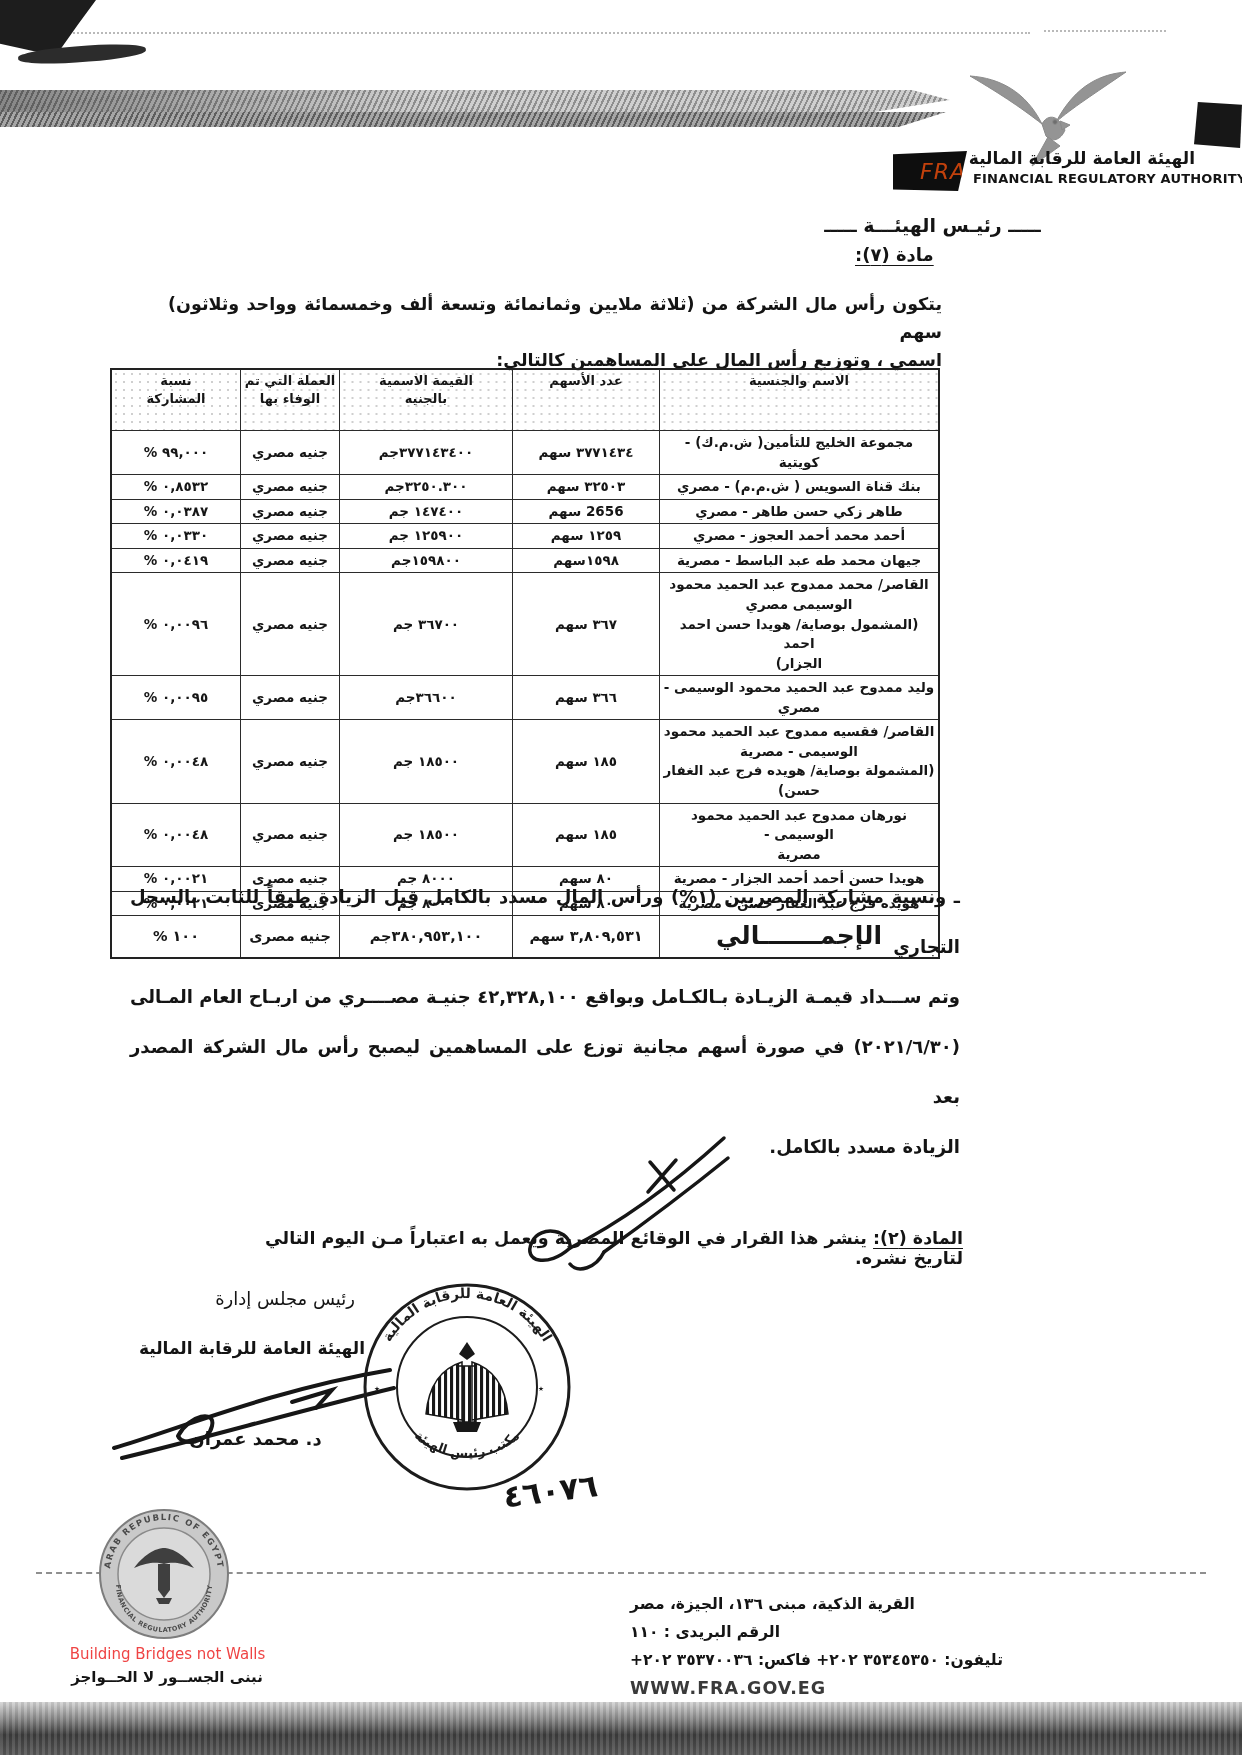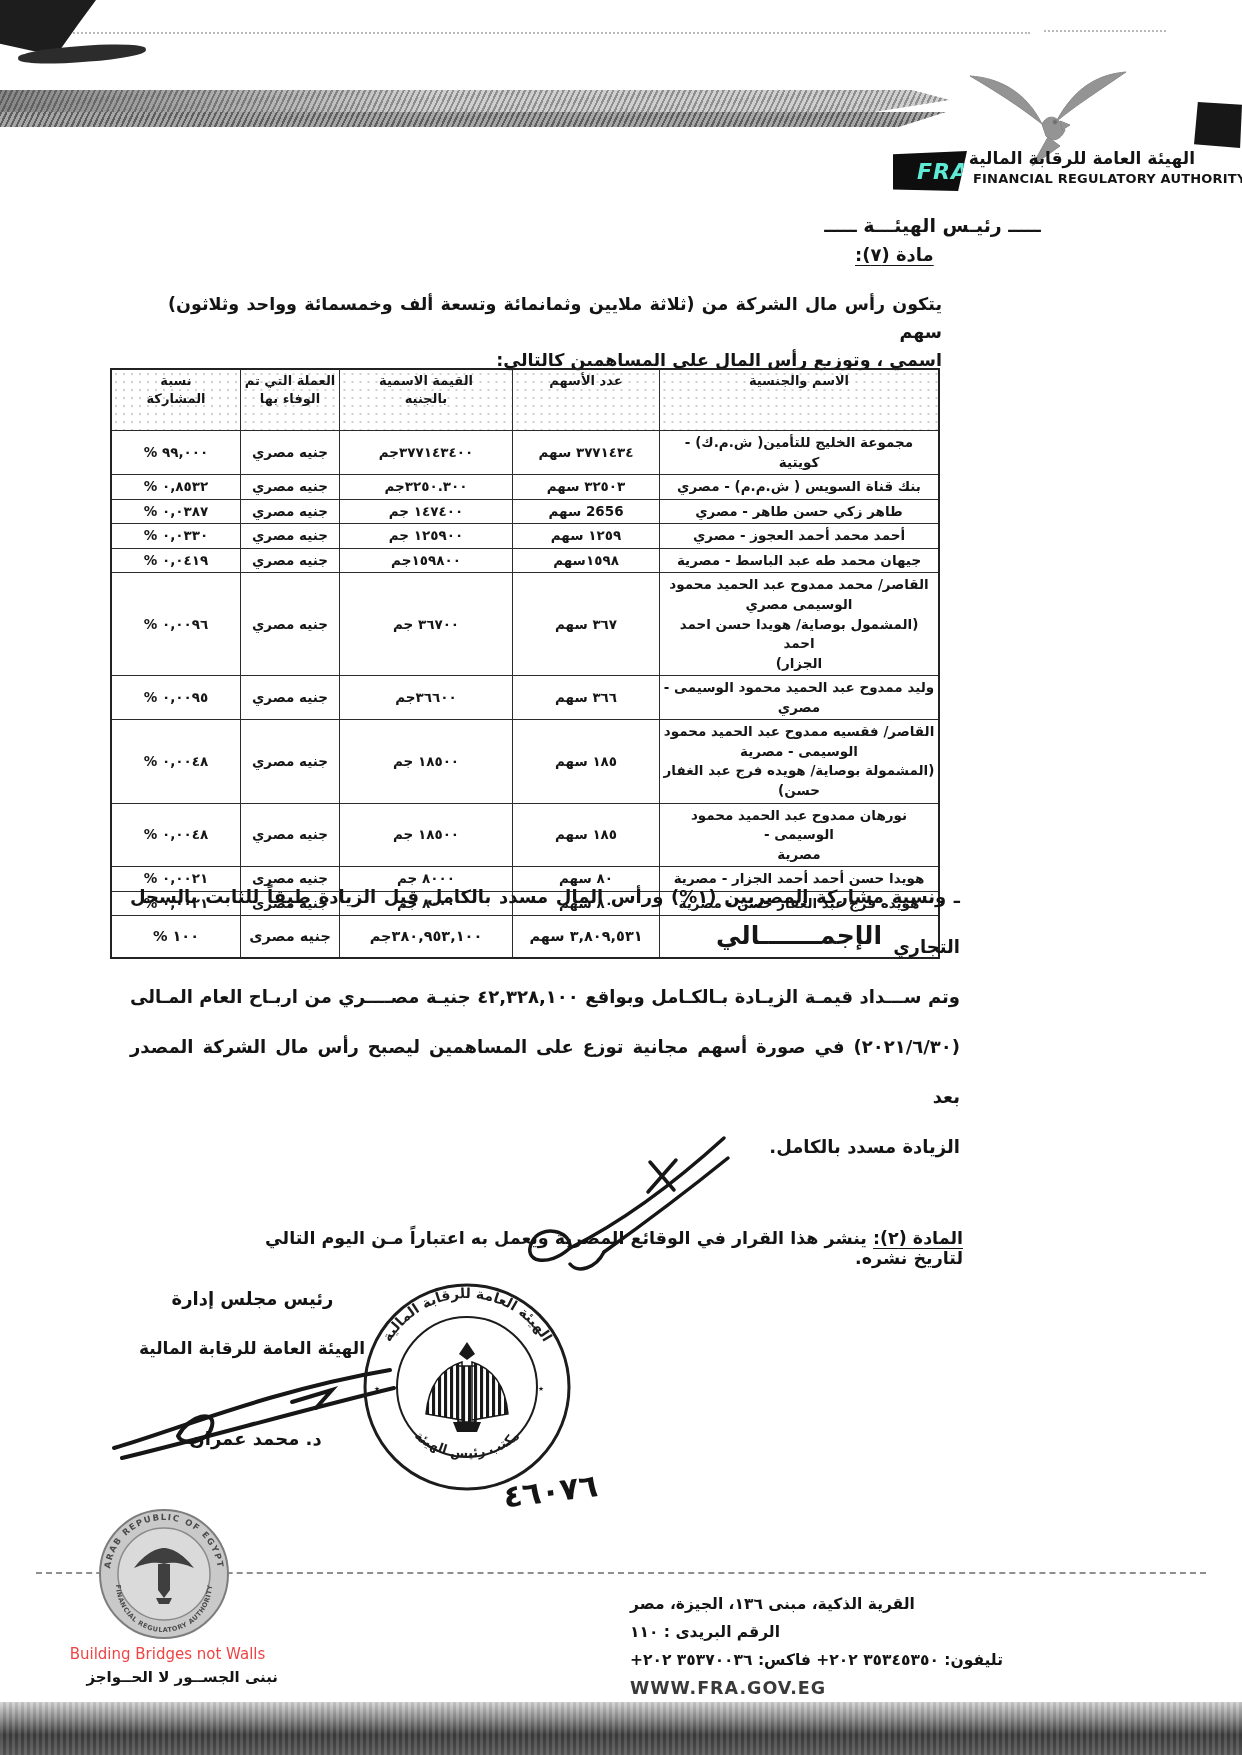--- a/index.html
+++ b/index.html
@@ -24,21 +24,21 @@
   .corner-box{position:absolute;left:1194px;top:102px;width:48px;height:46px;background:#171717;
     clip-path:polygon(8% 0,100% 6%,96% 100%,0 92%);}
   .bottom-band{position:absolute;left:0;top:1702px;width:1242px;height:53px;
     background:linear-gradient(#d4d4d4 0%,#8a8a8a 32%,#3d3d3d 62%,#585858 100%);}
   .bottom-band::after{content:"";position:absolute;inset:0;
     background:repeating-linear-gradient(90deg,rgba(255,255,255,.10) 0 3px,rgba(0,0,0,.08) 3px 6px);}
   
   .eagle-wrap{position:absolute;left:962px;top:70px;width:172px;height:102px;}
   .fra-logo{position:absolute;left:893px;top:151px;width:74px;height:40px;background:#0e0e0e;
     clip-path:polygon(0 8%,100% 0,88% 100%,0 96%);display:flex;align-items:center;justify-content:center;}
-  .fra-logo span{color:#5eead4;font-weight:bold;font-style:italic;font-size:22px;letter-spacing:1px;direction:ltr;margin-left:26px;}
+  .fra-logo span{color:#c2410c;font-weight:normal;font-style:italic;font-size:22px;letter-spacing:1px;direction:ltr;margin-left:26px;}
   .org-ar{position:absolute;left:973px;top:148px;width:222px;text-align:left;font-size:17px;font-weight:bold;white-space:nowrap;}
   .org-en{position:absolute;left:973px;top:171px;width:222px;text-align:left;font-size:13px;font-weight:bold;
     letter-spacing:.2px;direction:ltr;white-space:nowrap;}
   .chairman{position:absolute;left:795px;top:214px;width:275px;text-align:center;font-size:19px;font-weight:bold;white-space:nowrap;}
   .article7{position:absolute;left:855px;top:244px;width:110px;text-align:left;font-size:18px;font-weight:bold;
     text-decoration:underline;text-underline-offset:4px;}
   
   .intro{position:absolute;left:168px;top:290px;width:774px;font-size:17.5px;font-weight:bold;line-height:28px;}
   .intro .l1{text-align:justify;text-align-last:justify;}
   .intro .l2{text-align:right;}
@@ -64,33 +64,33 @@
   tr.total-row td{font-size:14.5px;height:30px;}
   tr.total-row td.cell-name{font-size:25px;letter-spacing:.5px;}
   
   .bodytext{position:absolute;left:130px;top:872px;width:830px;font-size:18px;font-weight:bold;line-height:50px;}
   .bodytext .jl{text-align:justify;text-align-last:justify;}
   .bodytext .rl{text-align:right;}
   
   .article2{position:absolute;left:243px;top:1228px;width:720px;font-size:17.5px;font-weight:bold;text-align:right;}
   .article2 .lbl{text-decoration:underline;text-underline-offset:4px;}
   
-  .sig-title1{position:absolute;left:150px;top:1288px;width:205px;text-align:center;font-size:18px;font-weight:bold;white-space:nowrap;}
+  .sig-title1{position:absolute;left:150px;top:1288px;width:205px;text-align:right;font-size:18px;font-weight:normal;white-space:nowrap;}
   .sig-title2{position:absolute;left:124px;top:1338px;width:256px;text-align:center;font-size:17px;font-weight:bold;white-space:nowrap;}
   .sig-strokes{position:absolute;left:106px;top:1352px;width:292px;height:112px;}
   .sig-name{position:absolute;left:158px;top:1428px;width:195px;text-align:center;font-size:18px;font-weight:bold;white-space:nowrap;}
   .stamp{position:absolute;left:360px;top:1280px;width:214px;height:214px;}
   .scribble{position:absolute;left:498px;top:1128px;width:234px;height:164px;}
   .hand-number{position:absolute;left:418px;top:1478px;width:180px;font-size:31px;font-weight:bold;
     letter-spacing:7px;transform:rotate(-7deg);white-space:nowrap;}
   
   .foot-dash{position:absolute;left:36px;top:1572px;width:1170px;border-top:2px dashed #8f8f8f;}
   .egypt-seal{position:absolute;left:96px;top:1506px;width:136px;height:136px;}
   .motto-en{position:absolute;left:60px;top:1645px;width:215px;text-align:center;font-size:15px;color:#ef4444;direction:ltr;white-space:nowrap;}
-  .motto-ar{position:absolute;left:56px;top:1668px;width:222px;text-align:right;font-size:15px;font-weight:bold;white-space:nowrap;}
+  .motto-ar{position:absolute;left:56px;top:1668px;width:222px;text-align:center;font-size:15px;font-weight:bold;white-space:nowrap;}
   .foot-block{position:absolute;left:630px;top:1590px;width:562px;text-align:left;font-size:15.5px;font-weight:bold;line-height:28px;}
   .foot-block .rt{text-align:left;direction:rtl;}
   .website{font-size:17.5px;letter-spacing:1px;color:#3a3a3a;direction:ltr;font-weight:bold;}
 </style>
 </head>
 <body>
 
 <div class="page">
 
   <div class="dotline" style="left:30px;top:32px;width:1000px;"></div>

